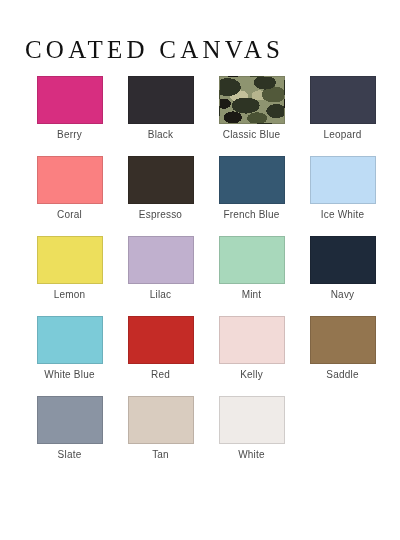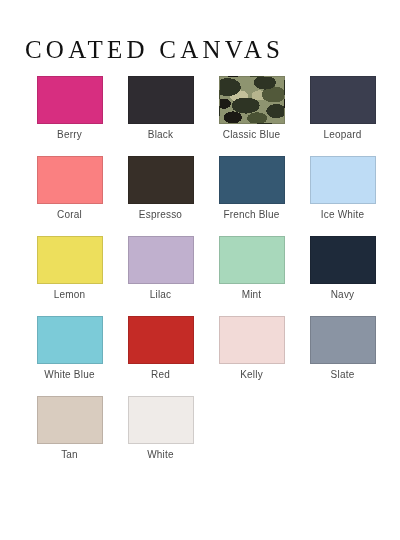--- a/index.html
+++ b/index.html
@@ -183,20 +183,24 @@
       </div>
       <div class="cell">
         <div class="swatch" style="background-color: rgb(196, 43, 38);"></div>
         <div class="label">Red</div>
       </div>
       <div class="cell">
         <div class="swatch" style="background-color: rgb(242, 218, 215);"></div>
         <div class="label">Kelly</div>
       </div>
       <div class="cell">
+        <div class="swatch" style="background-color: rgb(147, 117, 79);"></div>
+        <div class="label">Saddle</div>
+      </div>
+      <div class="cell">
         <div class="swatch" style="background-color: rgb(138, 148, 163);"></div>
         <div class="label">Slate</div>
       </div>
       <div class="cell">
         <div class="swatch" style="background-color: rgb(217, 204, 191);"></div>
         <div class="label">Tan</div>
       </div>
       <div class="cell">
         <div class="swatch" style="background-color: rgb(239, 235, 232);"></div>
         <div class="label">White</div>

